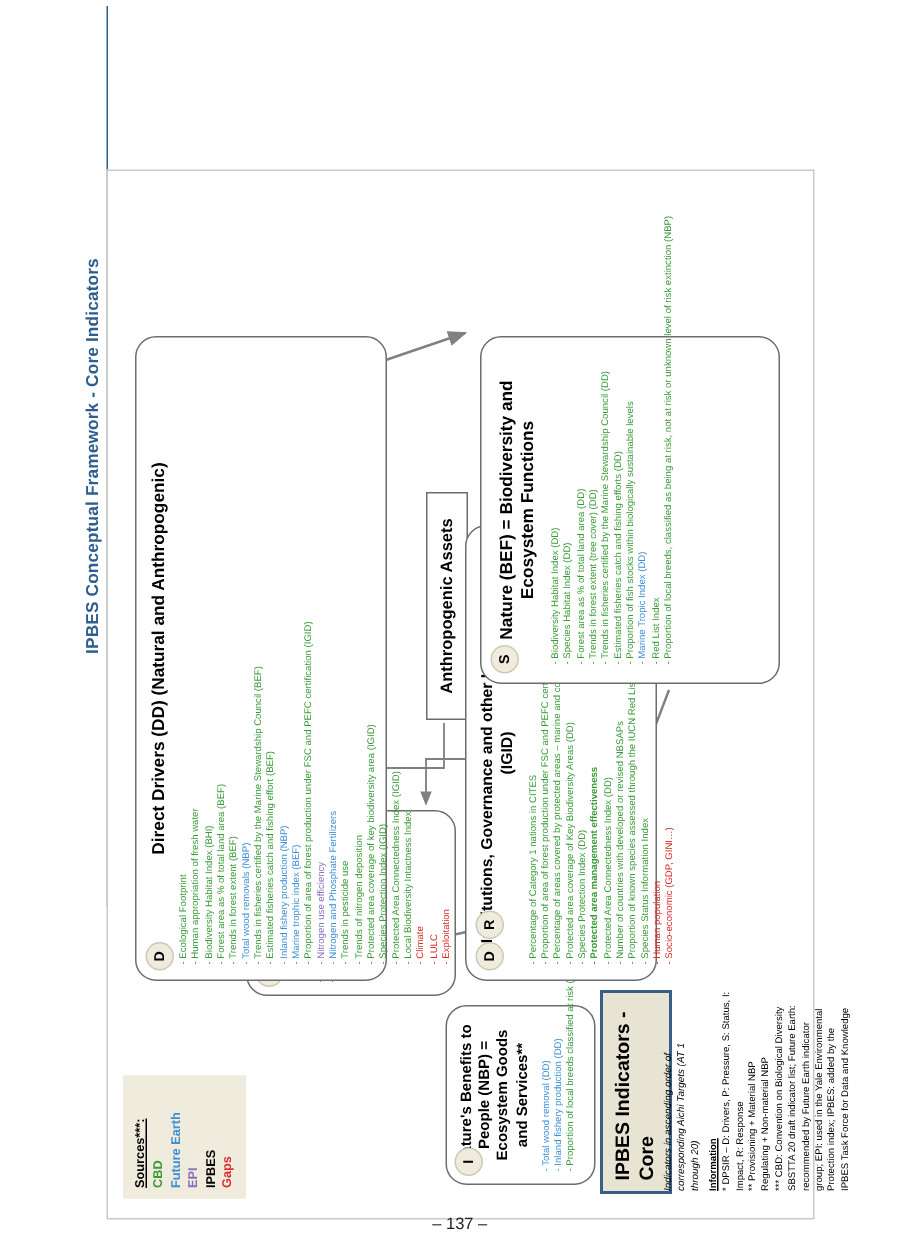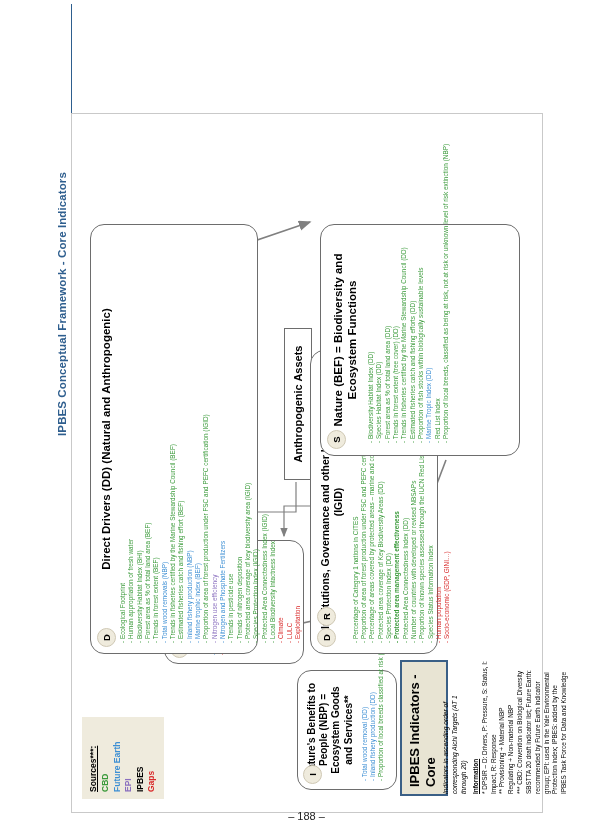--- a/index.html
+++ b/index.html
@@ -212,13 +212,13 @@
       <li class="cbd">Proportion of fish stocks within biologically sustainable levels</li>
       <li class="fe">Marine Tropic Index (DD)</li>
       <li class="cbd">Red List Index</li>
       <li class="cbd">Proportion of local breeds, classified as being at risk, not at risk or unknown level of risk extinction (NBP)</li>
     </ul>
   </div>
 
 </div>
 </div>
 
-<div id="pagenum">– 188 –</div>
+<div id="pagenum">– 137 –</div>
 
 </body></html>

